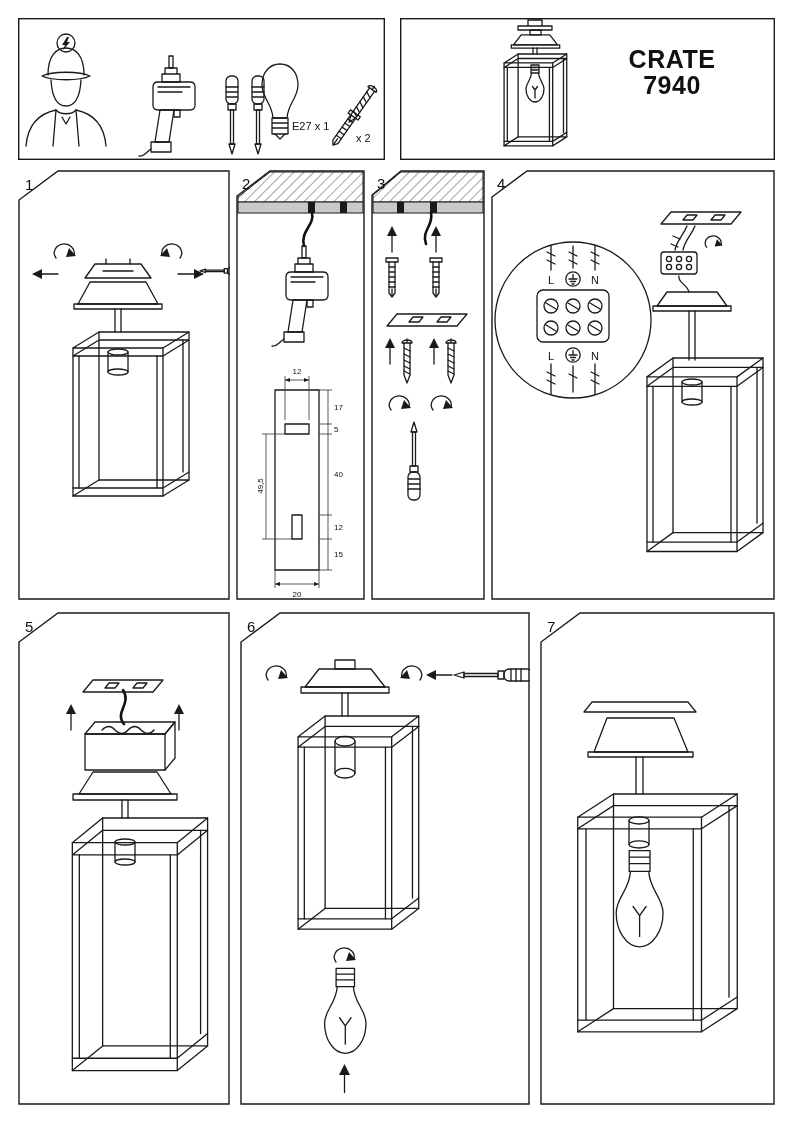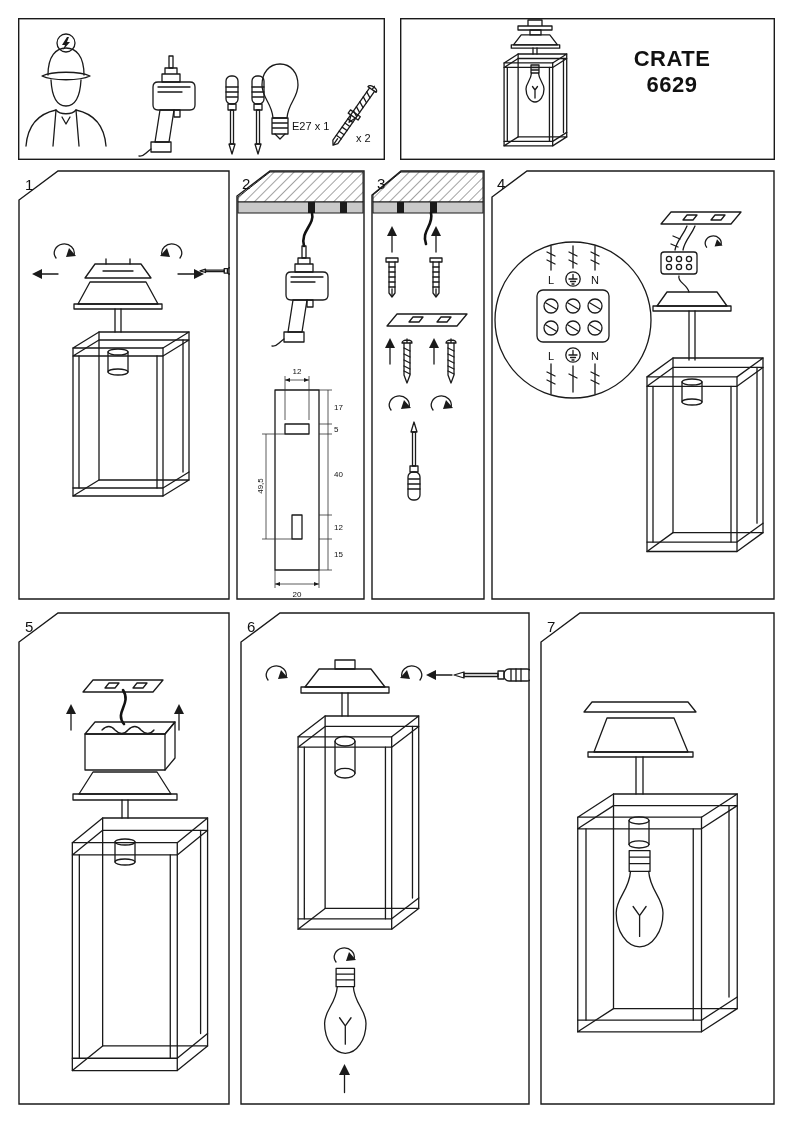--- a/index.html
+++ b/index.html
@@ -8,21 +8,21 @@
   svg.panel,svg.box{position:absolute;overflow:hidden;}
   .border{fill:none;stroke:#1a1a1a;stroke-width:1.4;}
   .ln{fill:none;stroke:#1a1a1a;stroke-width:1.3;stroke-linecap:round;stroke-linejoin:round;}
   .fill{fill:#1a1a1a;stroke:none;}
   .wire{fill:none;stroke:#111;stroke-width:2.6;stroke-linecap:round;}
   .band{fill:#c9c9c9;stroke:#1a1a1a;stroke-width:1;}
   .dim-ln{fill:none;stroke:#333;stroke-width:0.8;}
   .dim{font-family:"Liberation Sans",sans-serif;font-size:8px;fill:#111;}
   .lbl{font-family:"Liberation Sans",sans-serif;font-size:11px;fill:#111;}
   .step-num{font-family:"Liberation Sans",sans-serif;font-size:15px;fill:#111;}
-  .brand{position:absolute;left:612px;top:46px;width:120px;text-align:center;font-weight:700;font-size:22px;line-height:26px;color:#111;letter-spacing:0.5px;}
+  .brand{position:absolute;left:612px;top:46px;width:120px;text-align:center;font-weight:700;font-size:25px;line-height:26px;color:#111;letter-spacing:0.5px;}
 </style>
 </head>
 <body>
 
 <div class="page">
 
   <svg width="0" height="0" style="position:absolute" aria-hidden="true">
     <defs>
       <pattern id="hatch" width="7" height="7" patternUnits="userSpaceOnUse" patternTransform="rotate(45)">
         <line x1="0" y1="0" x2="0" y2="7" stroke="#555" stroke-width="1.1"></line>
@@ -149,21 +149,21 @@
     <g>
       <path class="ln" d="M118,8 H152 V12 H118 Z M128,2 H142 V8 H128 Z"></path>
       <use href="#canopy" transform="translate(108,12) scale(0.55)"></use>
       <path class="ln" d="M133,30 V36 M137,30 V36"></path>
       <use href="#cage" transform="translate(103,36) scale(0.54,0.56)"></use>
       <use href="#bulb-down" transform="translate(124,46) scale(0.5)"></use>
     </g>
   </svg>
   <div class="brand">
     <div>CRATE</div>
-    <div>6629</div>
+    <div>7940</div>
   </div>
 
   <svg class="panel" style="left:18px;top:170px" width="212" height="430" viewBox="0 0 212 430">
     <polygon class="border" points="40,1 211,1 211,429 1,429 1,30"></polygon>
     <text class="step-num" x="7" y="20">1</text>
     <g>
       <path class="ln" d="M67,108 L77,94 H123 L133,108 Z"></path>
       <path class="ln" d="M85,101 H115 M88,94 V89 M112,94 V89"></path>
       <path class="ln" d="M60,134 L72,112 H128 L140,134 Z"></path>
       <path class="ln" d="M56,134 H144 V139 H56 Z"></path>

